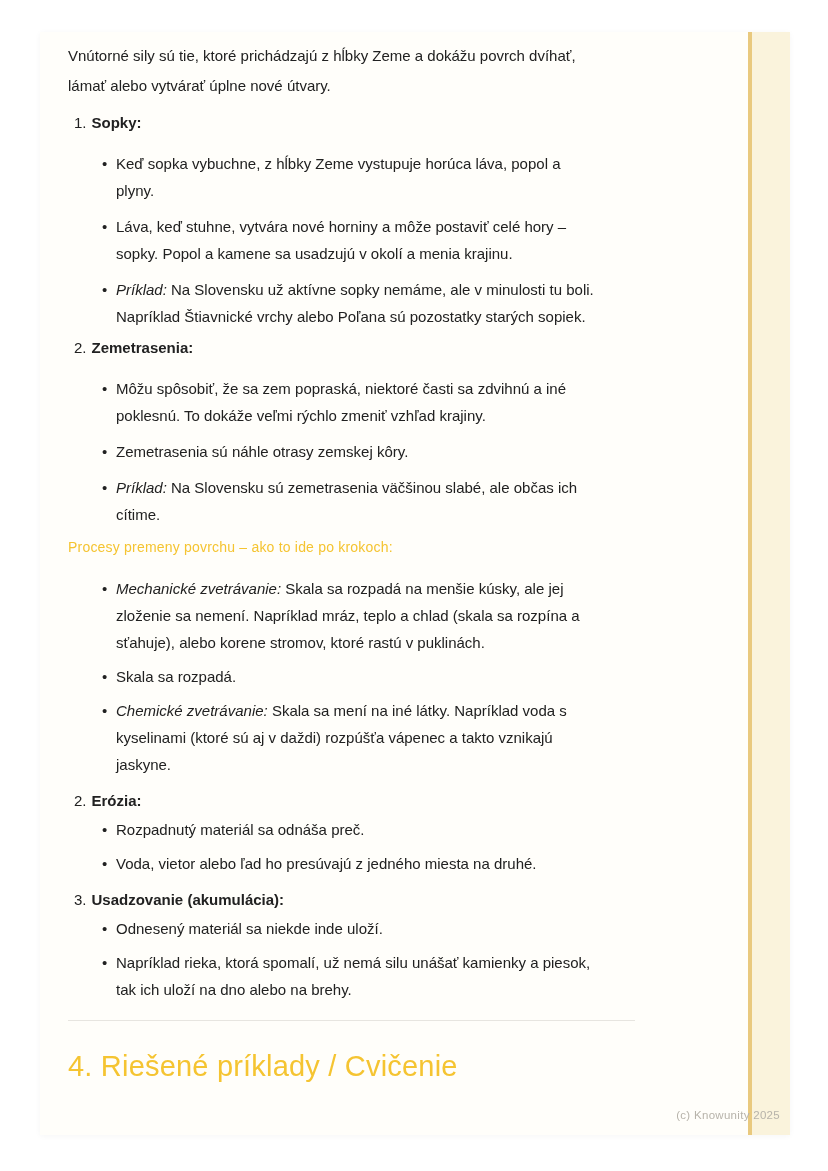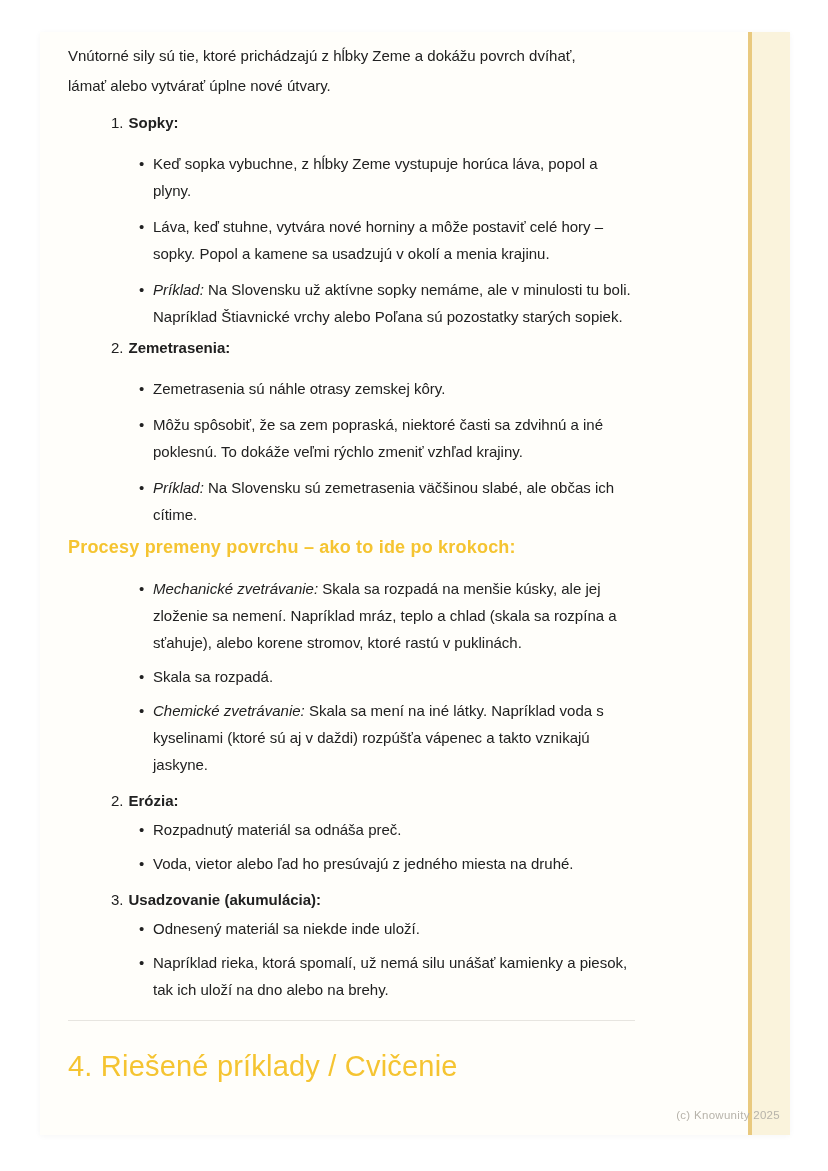--- a/index.html
+++ b/index.html
@@ -31,21 +31,21 @@
     width:608px;
     font-size:15px;
     line-height:27px;
     color:var(--text);
   }
   .intro{
     white-space:pre-line;
     line-height:30px;
     margin:0 0 8px 0;
   }
-  ol.olist{list-style:none;margin-left:37px;}
+  ol.olist{list-style:none;}
   .olhead{padding-left:6px;line-height:27px;}
   .olhead .num{margin-right:5px;font-weight:400;}
   .olhead .ttl{font-weight:700;}
   ul.bullets{list-style:none;}
   ul.bullets li{
     position:relative;
     padding-left:48px;
     white-space:pre-line;
   }
   ul.bullets li::before{
@@ -59,23 +59,23 @@
   .loose .bullets{margin-top:14px;}
   .loose .bullets li{margin-bottom:9px;}
   .loose > li{margin-bottom:4px;}
   
   .tight .bullets{margin-top:2px;}
   .tight .bullets li{margin-bottom:7px;}
   .tight > li{margin-bottom:9px;}
   .bullets li:last-child{margin-bottom:0;}
   h2.yellow-h2{
     color:var(--accent);
-    font-size:18px;
+    font-size:14px;
     line-height:30px;
-    font-weight:700;
+    font-weight:400;
     margin:4px 0 13px 0;
     letter-spacing:0.2px;
   }
   hr.divider{
     border:none;
     border-top:1px solid var(--divider);
     width:567px;
     margin:17px 0 0 0;
   }
   h1.yellow-h1{
@@ -119,23 +119,23 @@
 sopky. Popol a kamene sa usadzujú v okolí a menia krajinu.</span></li>
             <li><span class="lead">Príklad:</span><span> Na Slovensku už aktívne sopky nemáme, ale v minulosti tu boli.
 Napríklad Štiavnické vrchy alebo Poľana sú pozostatky starých sopiek.</span></li>
           </ul>
         </li>
         <li>
           <div class="olhead">
             <span class="num">2.</span><span class="ttl">Zemetrasenia:</span>
           </div>
           <ul class="bullets">
-            <li><span class="lead"></span><span>Zemetrasenia sú náhle otrasy zemskej kôry.</span></li>
             <li><span class="lead"></span><span>Môžu spôsobiť, že sa zem popraská, niektoré časti sa zdvihnú a iné
 poklesnú. To dokáže veľmi rýchlo zmeniť vzhľad krajiny.</span></li>
+            <li><span class="lead"></span><span>Zemetrasenia sú náhle otrasy zemskej kôry.</span></li>
             <li><span class="lead">Príklad:</span><span> Na Slovensku sú zemetrasenia väčšinou slabé, ale občas ich
 cítime.</span></li>
           </ul>
         </li>
       </ol>
 
       <h2 class="yellow-h2">Procesy premeny povrchu – ako to ide po krokoch:</h2>
 
       <ol class="olist tight">
         <li>

